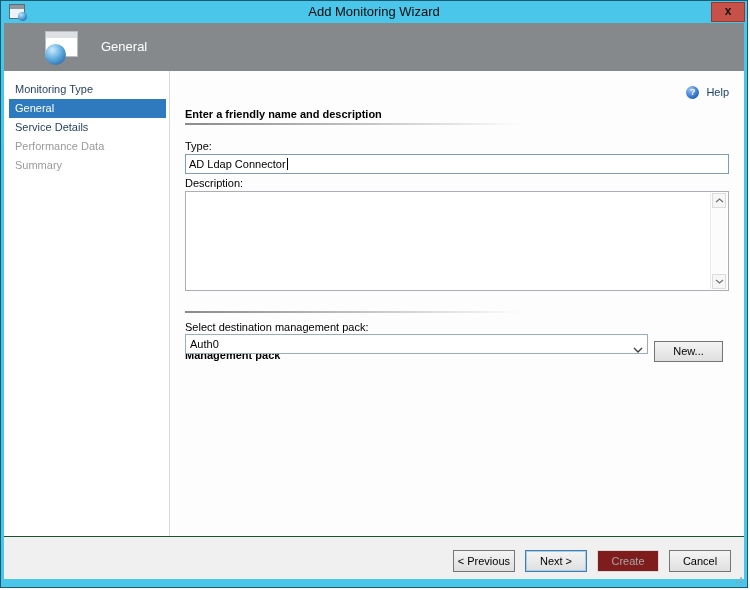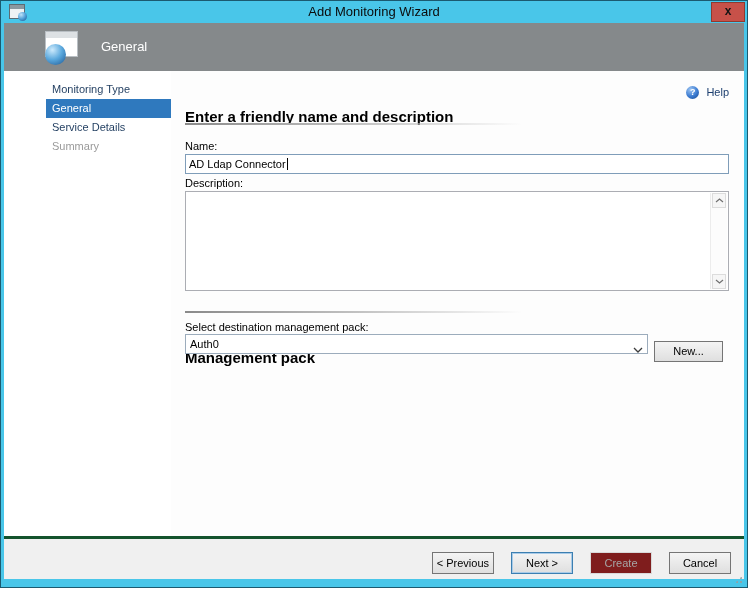--- a/index.html
+++ b/index.html
@@ -22,34 +22,34 @@
   .band{position:absolute;top:22px;left:3px;right:3px;height:48px;background:#85898b;}
   .band-icon{position:absolute;left:41px;top:8px;width:33px;height:26px;background:#fff;border:1px solid #b9bfc4;}
   .band-icon .strip{position:absolute;top:0;left:0;right:0;height:6px;background:#dde1e4;}
   .band-icon .ball{position:absolute;left:-1px;bottom:-9px;width:21px;height:21px;border-radius:50%;
      background:radial-gradient(circle at 35% 28%,#cdeafc,#5aa8dd 48%,#2d6ca6 85%);}
   .band-title{position:absolute;left:97px;top:0;line-height:48px;color:#ffffff;font-size:13px;}
 
   
   .body{position:absolute;top:70px;left:3px;right:3px;bottom:51px;background:#ffffff;}
 
-  .sidebar{position:absolute;left:0;top:0;width:166px;height:100%;border-right:1px solid #d9d9d9;padding-top:9px;margin-left:37px;}
+  .sidebar{position:absolute;left:0;top:0;width:166px;height:100%;border-right:1px solid #d9d9d9;padding-top:9px;}
   .side-item{height:19px;line-height:19px;font-size:11px;padding-left:6px;margin:0 3px 0 5px;color:#1f3c5f;cursor:pointer;}
   .side-item.current{background:#2f79be;color:#ffffff;}
   .side-item.upcoming{color:#9a9a9a;cursor:default;}
 
   .content{position:absolute;left:167px;top:0;right:0;bottom:0;background:#fdfdfd;font-size:11px;color:#000;}
 
   .help{position:absolute;top:14px;right:15px;height:14px;cursor:pointer;padding-left:36px;}
   .help-icon{display:inline-block;vertical-align:middle;width:13px;height:13px;border-radius:50%;
      background:radial-gradient(circle at 35% 28%,#9cc4f2,#3a7ad0 55%,#1c4f97 90%);
      color:#fff;font-size:9px;font-weight:bold;text-align:center;line-height:13px;}
   .help-label{display:inline-block;vertical-align:middle;margin-left:4px;color:#1c3e6e;font-size:11px;}
 
-  .sec-heading{position:absolute;left:14px;font-weight:bold;font-size:15px;}
+  .sec-heading{position:absolute;left:14px;font-weight:bold;font-size:11px;}
   .rule{position:absolute;left:14px;right:15px;height:2px;
      background:linear-gradient(to right,#8a8a8a,#c2c2c2 32%,rgba(253,253,253,0) 62%);}
 
   .field-label{position:absolute;left:14px;font-size:11px;}
 
   .textbox{position:absolute;left:14px;right:15px;height:20px;background:#fff;border:1px solid #7f9db9;
      padding:0 3px;line-height:18px;font-size:11px;white-space:nowrap;overflow:hidden;}
   .caret{display:inline-block;width:1px;height:12px;background:#000;vertical-align:-2px;margin-left:1px;}
 
   .textarea{position:absolute;left:14px;right:15px;height:100px;background:#fff;border:1px solid #abadb3;}
@@ -60,22 +60,22 @@
 
   .combo{position:absolute;left:14px;width:463px;height:20px;background:#fff;border:1px solid #9cacbc;
      line-height:18px;padding:0 20px 0 4px;font-size:11px;cursor:pointer;}
   .combo-arrow{position:absolute;right:4px;top:5px;}
 
   .btn{font-family:"Liberation Sans","DejaVu Sans",sans-serif;font-size:11px;color:#000;text-align:center;
      background:linear-gradient(#f4f4f4,#dfdfdf);border:1px solid #757575;cursor:pointer;}
   .btn-new{position:absolute;left:483px;width:69px;height:21px;line-height:19px;}
 
   
-  .footer{position:absolute;left:3px;right:3px;bottom:8px;height:43px;background:#f0f0f0;border-top:3px solid #14532d;
-     display:flex;justify-content:flex-end;align-items:flex-start;gap:17px;padding:13px 13px 0 0;}
+  .footer{position:absolute;left:3px;right:3px;bottom:8px;height:43px;background:#f0f0f0;border-top:1px solid #14532d;
+     display:flex;justify-content:flex-end;align-items:flex-start;gap:10px;padding:13px 13px 0 0;}
   .footer .btn{min-width:62px;height:22px;line-height:20px;padding:0 4px;}
   .btn.default{border:1px solid #3c7fb1;box-shadow:inset 0 0 0 1px #a9cbe8;}
   .btn.disabled{background:#7f1d1d;border:1px solid #d9d9d9;color:#a6a6a6;cursor:default;}
   .grip{position:absolute;right:4px;bottom:3px;width:9px;height:9px;
      background-image:radial-gradient(#9c9c9c 1px,transparent 1.2px);background-size:4px 4px;background-position:1px 1px;
      clip-path:polygon(100% 0,100% 100%,0 100%);opacity:.8;}
 </style>
 </head>
 <body>
 
@@ -97,34 +97,35 @@
     </div>
     <div class="band-title">General</div>
   </div>
 
   <div class="body">
 
     <div class="sidebar">
       <div class="side-item">Monitoring Type</div>
       <div class="side-item current">General</div>
       <div class="side-item">Service Details</div>
+      <div class="side-item upcoming">Performance Data</div>
       <div class="side-item upcoming">Summary</div>
     </div>
 
     <div class="content">
 
       <div class="help">
         <span class="help-icon">?</span>
         <span class="help-label">Help</span>
       </div>
 
       <div class="sec-heading" style="top:37px;">Enter a friendly name and description</div>
       <div class="rule" style="top:52px;"></div>
 
-      <div class="field-label" style="top:69px;">Name:</div>
+      <div class="field-label" style="top:69px;">Type:</div>
       <div class="textbox" style="top:83px;border-color:#7f9db9;"><span>AD Ldap Connector</span><span class="caret"></span></div>
 
       <div class="field-label" style="top:106px;">Description:</div>
       <div class="textarea" style="top:120px;">
         <span></span>
         <div class="vscroll">
           <div class="sbtn up">
             <svg width="9" height="5" viewBox="0 0 9 5">
                 <polyline points="1,4 4.5,1 8,4" fill="none" stroke="#707070" stroke-width="1.2"></polyline>
               </svg>

